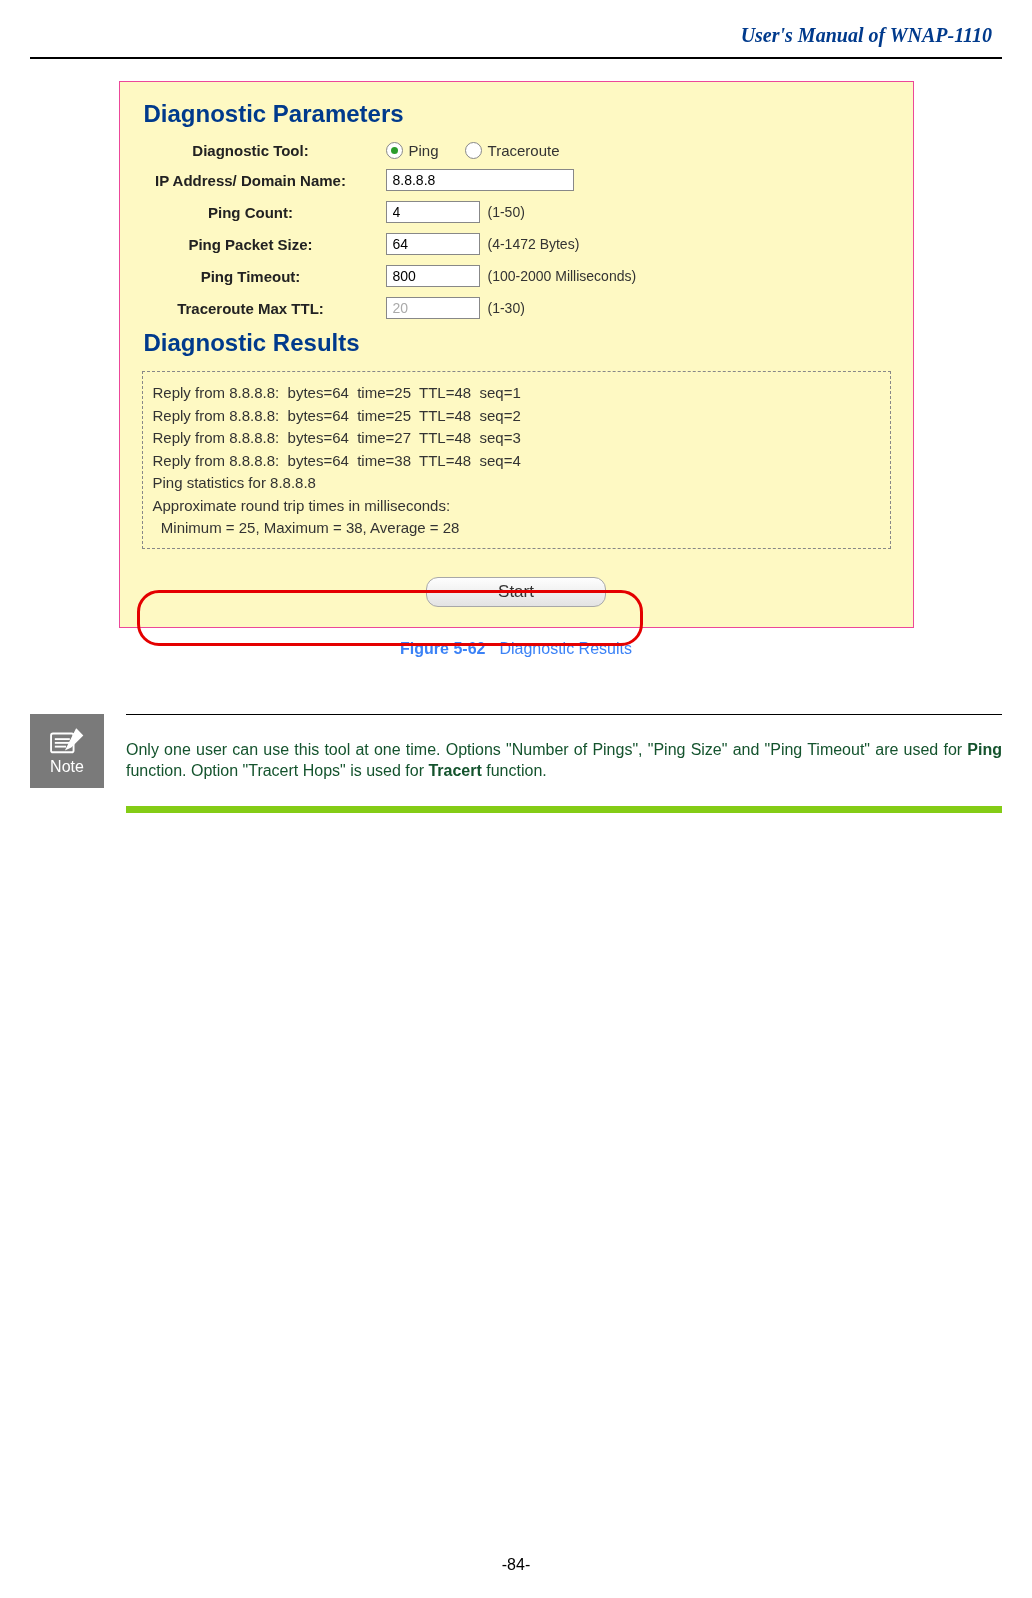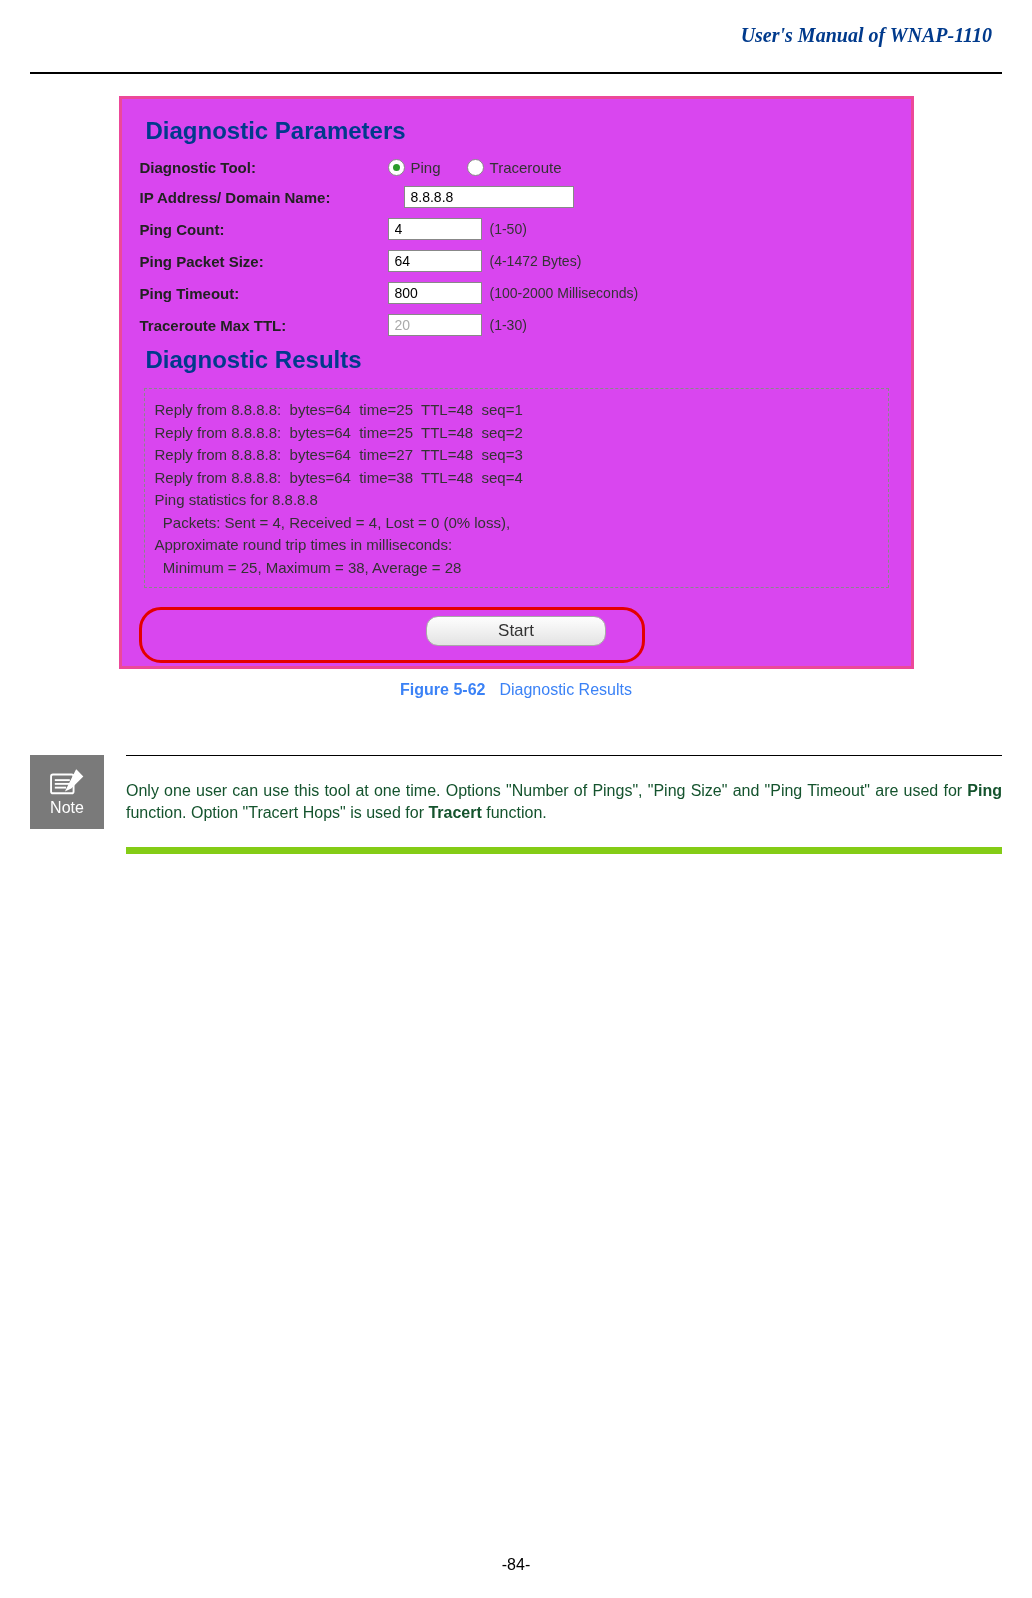--- a/index.html
+++ b/index.html
@@ -16,52 +16,52 @@
     box-sizing: border-box;
     position: relative;
     min-height: 1598px;
   }
   .header-title {
     text-align: right;
     font-weight: bold;
     font-style: italic;
     color: #003a8c;
     font-size: 20px;
-    padding: 4px 10px 25px 0;
+    padding: 4px 10px 10px 0;
     font-family: "Times New Roman", serif;
   }
   .header-rule {
     border: none;
     border-top: 2.5px solid #000;
     margin: 0 0 22px 0;
   }
   .screenshot-box {
     margin: 0 auto;
     width: 795px;
-    border: 3px solid #ec4899;
-    background: #d946ef;
+    border: 1px solid #ec4899;
+    background: #fef9c3;
     padding: 14px 18px 20px 18px;
     box-sizing: border-box;
   }
   .params-title, .results-title {
     color: #003a8c;
     font-weight: bold;
     font-size: 24px;
     margin: 4px 0 14px 6px;
   }
   .form-row {
     display: flex;
     align-items: center;
     margin-bottom: 10px;
     font-size: 15px;
     color: #333;
   }
   .form-label {
     width: 226px;
-    text-align: left;
+    text-align: center;
     font-weight: bold;
     padding-right: 22px;
     color: #222;
   }
   .form-field {
     display: flex;
     align-items: center;
     gap: 8px;
   }
   .radio-wrap {
@@ -90,21 +90,21 @@
   .text-input {
     border: 1px solid #888;
     height: 22px;
     padding: 1px 6px;
     font-size: 14px;
     font-family: Arial, sans-serif;
     box-sizing: border-box;
     background: #fff;
   }
   .text-input.disabled { color: #aaa; }
-  .input-wide { width: 170px; margin-left: 16px; }
+  .input-wide { width: 188px; }
   .input-narrow { width: 94px; }
   .hint { font-size: 14px; color: #333; }
 
   .results-box {
     border: 1.5px dashed #888;
     margin: 8px 4px 0 4px;
     padding: 10px 10px 8px 10px;
     font-size: 15px;
     color: #333;
     line-height: 1.5;
@@ -251,21 +251,20 @@
     <div class="results-title">Diagnostic Results</div>
 
     <div class="results-box">
       <div class="line"></div>
       <div class="line">Reply from 8.8.8.8:  bytes=64  time=25  TTL=48  seq=1</div>
       <div class="line">Reply from 8.8.8.8:  bytes=64  time=25  TTL=48  seq=2</div>
       <div class="line">Reply from 8.8.8.8:  bytes=64  time=27  TTL=48  seq=3</div>
       <div class="line">Reply from 8.8.8.8:  bytes=64  time=38  TTL=48  seq=4</div>
       <div class="line"></div>
       <div class="line">Ping statistics for 8.8.8.8</div>
-      <div class="line">  Packets: Sent = 4, Received = 4, Lost = 0 (0% loss),</div>
       <div class="line">Approximate round trip times in milliseconds:</div>
       <div class="line">  Minimum = 25, Maximum = 38, Average = 28</div>
       <div class="highlight-ring"></div>
     </div>
 
     <button class="start-button">Start</button>
 
   </div>
 
   <div class="figure-caption">

